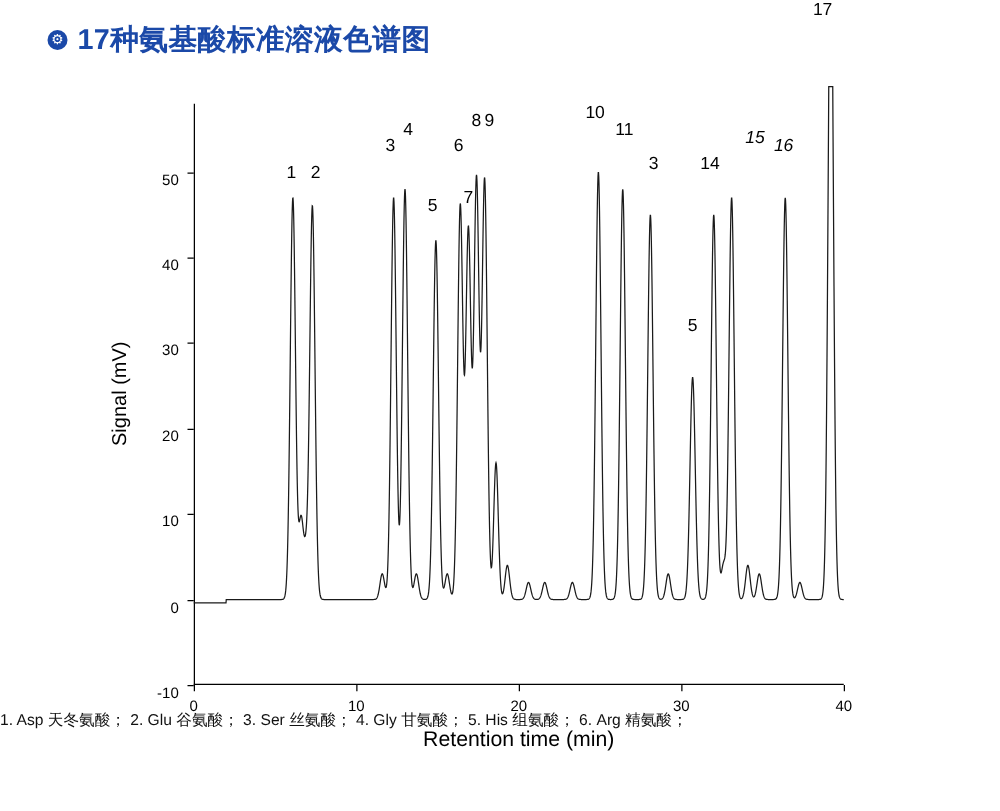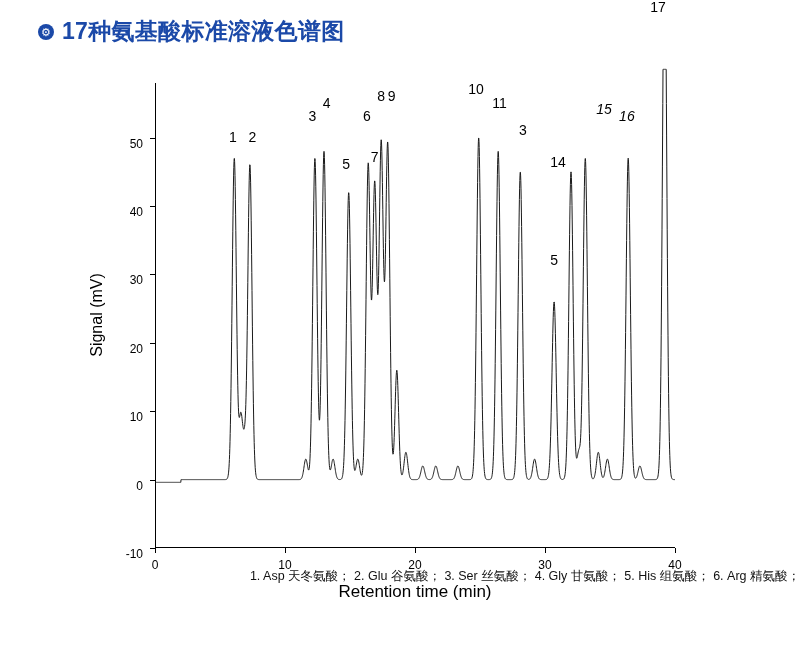--- a/index.html
+++ b/index.html
@@ -67,21 +67,21 @@
   .trace{position:absolute;left:0;top:0;width:520px;height:465px;overflow:visible;}
 
   .peak-label{
     position:absolute;font-size:14px;color:#000;
     transform:translateX(-50%);white-space:nowrap;
   }
 
   
   .caption{
     position:absolute;left:0;top:566px;width:800px;
-    text-align:right;font-size:12.5px;line-height:21px;color:#111;
+    text-align:left;font-size:12.5px;line-height:21px;color:#111;
   }
   .caption-line{white-space:nowrap;}
 </style>
 </head>
 <body>
 
 <div class="page">
 
   <div class="header">
     <span class="header-icon">⚙</span>
@@ -128,21 +128,21 @@
           <div class="peak-label" style="left: 171.6px; top: 11.5147px;">4</div>
           <div class="peak-label" style="left: 191.1px; top: 73.0588px;">5</div>
           <div class="peak-label" style="left: 211.9px; top: 25.1912px;">6</div>
           <div class="peak-label" style="left: 219.7px; top: 66.2206px;">7</div>
           <div class="peak-label" style="left: 226.2px; top: 4.67647px;">8</div>
           <div class="peak-label" style="left: 236.6px; top: 4.67647px;">9</div>
           <div class="peak-label" style="left: 321.1px; top: -2.16176px;">10</div>
           <div class="peak-label" style="left: 344.5px; top: 11.5147px;">11</div>
           <div class="peak-label" style="left: 367.9px; top: 38.8676px;">3</div>
           <div class="peak-label" style="left: 399.1px; top: 168.794px;">5</div>
-          <div class="peak-label" style="left: 403px; top: 38.8676px; margin-top: 32px;">14</div>
+          <div class="peak-label" style="left: 413px; top: 38.8676px;">14</div>
           <div class="peak-label" style="left: 449px; top: 18.3529px; font-style: italic;">15</div>
           <div class="peak-label" style="left: 471.9px; top: 25.1912px; font-style: italic;">16</div>
           <div class="peak-label" style="left: 503.1px; top: -84.2206px;">17</div>
         </div>
     </div>
   </div>
 
   <div class="caption" id="caption">
       <div class="caption-line">1. Asp 天冬氨酸；  2. Glu 谷氨酸；  3. Ser 丝氨酸；  4. Gly 甘氨酸；  5. His 组氨酸；  6. Arg 精氨酸；</div>
     </div>

